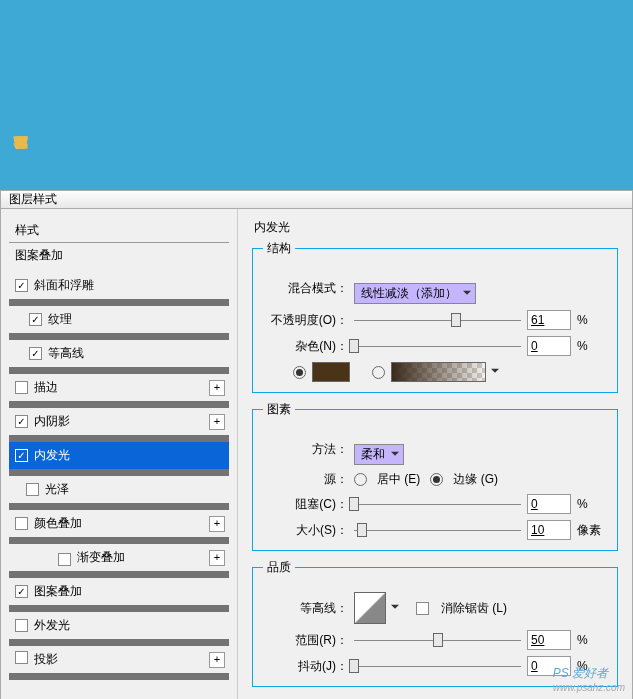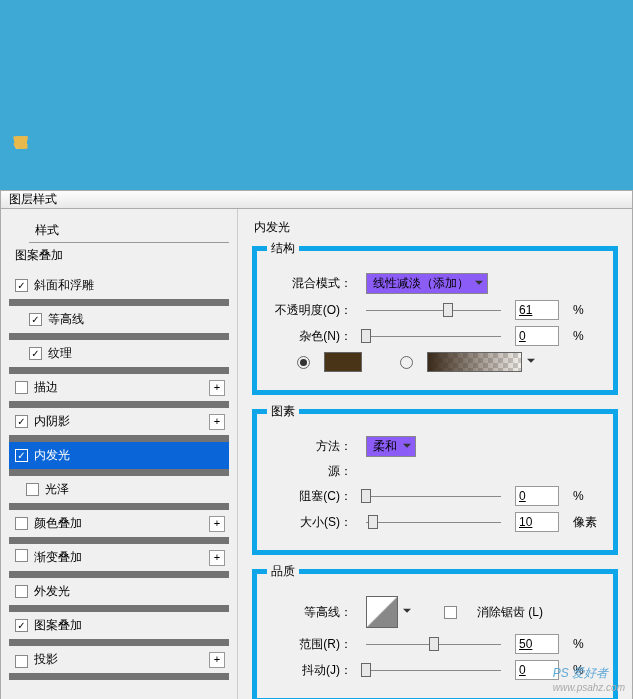--- a/index.html
+++ b/index.html
@@ -3,43 +3,43 @@
 <meta charset="utf-8">
 <style>
 * { box-sizing: border-box; margin: 0; padding: 0; font-family: "Microsoft YaHei", SimSun, sans-serif; font-size: 12px; }
 body { background: #f0f0f0; width: 633px; }
 .header-img { width: 100%; height: 190px; background: #3fa9d6; position: relative; overflow: hidden; }
 .sweet-text { font-size: 150px; font-weight: 900; color: #fff; letter-spacing: -8px; line-height: 190px; padding-left: 15px; font-family: "Arial Black", sans-serif; position: relative; }
 .sweet-text span { display: inline-block; background: repeating-linear-gradient(45deg, #f5c563 0px, #f5c563 18px, #fff 18px, #fff 36px); -webkit-background-clip: text; background-clip: text; -webkit-text-stroke: 3px #e8b94d; }
 .dialog-title { background: linear-gradient(#fdfdfd, #e8e8e8); border: 1px solid #aaa; border-bottom: none; padding: 0 8px; font-size: 12px; }
 .dialog-body { display: flex; border: 1px solid #aaa; background: #f0f0f0; min-height: 480px; }
 .left-panel { width: 237px; border-right: 1px solid #ccc; padding: 10px 8px; }
-.left-header { padding: 3px 6px; border-bottom: 1px solid #999; margin-left: 20px; }
+.left-header { padding: 3px 6px; border-bottom: 1px solid #999; }
 .left-sub { padding: 4px 6px 6px; }
 .style-list { margin-top: 2px; }
 .style-item { display: flex; align-items: center; justify-content: space-between; padding: 5px 4px 5px 6px; border-bottom: 7px solid #737373; cursor: pointer; }
 .style-item.selected { background: #0a66d8; color: #fff; }
 .style-item.indent { padding-left: 20px; }
 .cb { width: 13px; height: 13px; border: 1px solid #888; background: #fff; display: inline-flex; align-items: center; justify-content: center; margin-right: 6px; flex-shrink: 0; }
 .cb.checked::after { content: "✓"; font-size: 10px; color: #000; line-height: 1; }
 .style-item.selected .cb.checked::after { color: #fff; }
 .style-item.selected .cb { border-color: #fff; background: #0a66d8; }
 .plus-btn { width: 16px; height: 16px; border: 1px solid #999; background: #fff; display: inline-flex; align-items: center; justify-content: center; font-size: 11px; line-height: 1; cursor: pointer; }
 .right-panel { flex: 1; padding: 10px 14px; }
-fieldset { border: 5px solid #0ea5e9; padding: 10px 10px 12px; margin-bottom: 8px; }
+fieldset { border: 1px solid #0ea5e9; padding: 10px 10px 4px; margin-bottom: 8px; }
 legend { padding: 0 4px; font-size: 12px; }
 .group-title { margin-bottom: 4px; padding-left: 2px; }
-.row { display: flex; align-items: center; margin: 6px 0; gap: 14px; }
+.row { display: flex; align-items: center; margin: 6px 0; gap: 6px; }
 .row .lbl { width: 85px; text-align: right; }
 .slider { flex: 1; height: 18px; position: relative; display: flex; align-items: center; }
 .slider .track { height: 1px; background: #888; width: 100%; position: relative; }
 .slider .thumb { width: 10px; height: 14px; background: #e8e8e8; border: 1px solid #666; position: absolute; top: -7px; transform: translateX(-50%); }
 .num-input { width: 44px; height: 20px; border: 1px solid #999; background: #fff; text-align: left; padding: 0 3px; text-decoration: underline; }
 .unit { width: 30px; }
-.select { border: 1px solid #888; background: #8b5cf6; padding: 1px 18px 1px 6px; position: relative; display: inline-block; }
+.select { border: 1px solid #888; background: #c4b5fd; padding: 1px 18px 1px 6px; position: relative; display: inline-block; margin-top: 10px; }
 .select::after { content: ""; position: absolute; right: 4px; top: 50%; transform: translateY(-40%); border: 4px solid transparent; border-top-color: #333; }
 .radio-row { display: flex; align-items: center; gap: 10px; }
 .radio { width: 13px; height: 13px; border: 1px solid #666; border-radius: 50%; display: inline-flex; align-items: center; justify-content: center; }
 .radio.on::after { content: ""; width: 7px; height: 7px; background: #333; border-radius: 50%; }
 .swatch { width: 38px; height: 20px; border: 1px solid #666; }
 .grad { width: 95px; height: 20px; border: 1px solid #666; background: linear-gradient(to right, #3a2a1a, rgba(200,180,160,0.2)), repeating-conic-gradient(#ccc 0 25%, #fff 0 50%) 0 0/10px 10px; position: relative; }
 .grad::after { content: ""; position: absolute; right: -14px; top: 50%; transform: translateY(-40%); border: 4px solid transparent; border-top-color: #333; }
 .contour { width: 32px; height: 32px; border: 1px solid #666; background: linear-gradient(to bottom right, #fff 48%, #888 52%); position: relative; }
 .contour::after { content: ""; position: absolute; right: -14px; top: 50%; transform: translateY(-40%); border: 4px solid transparent; border-top-color: #333; }
 .watermark { position: fixed; right: 8px; bottom: 6px; color: #5fa8d6; font-style: italic; font-size: 18px; pointer-events: none; }
@@ -62,29 +62,29 @@
     <div class="style-list" id="style-list">
         <div class="style-item">
           <span style="display: flex; align-items: center;">
             <span class="cb checked"></span>
             <span>斜面和浮雕</span>
           </span>
         </div>
         <div class="style-item indent">
           <span style="display: flex; align-items: center;">
             <span class="cb checked"></span>
+            <span>纹理</span>
+          </span>
+        </div>
+        <div class="style-item indent">
+          <span style="display: flex; align-items: center;">
+            <span class="cb checked"></span>
             <span>等高线</span>
           </span>
         </div>
-        <div class="style-item indent">
-          <span style="display: flex; align-items: center;">
-            <span class="cb checked"></span>
-            <span>纹理</span>
-          </span>
-        </div>
         <div class="style-item">
           <span style="display: flex; align-items: center;">
             <span class="cb"></span>
             <span>描边</span>
           </span>
           <span class="plus-btn">+</span>
         </div>
         <div class="style-item">
           <span style="display: flex; align-items: center; text-align: center;">
             <span class="cb checked"></span>
@@ -105,40 +105,40 @@
           </span>
         </div>
         <div class="style-item">
           <span style="display: flex; align-items: center;">
             <span class="cb"></span>
             <span>颜色叠加</span>
           </span>
           <span class="plus-btn">+</span>
         </div>
         <div class="style-item">
+          <span style="display: flex; align-items: flex-end; margin-left: 43px;">
+            <span class="cb"></span>
+            <span>渐变叠加</span>
+          </span>
+          <span class="plus-btn">+</span>
+        </div>
+        <div class="style-item">
+          <span style="display: flex; align-items: center;">
+            <span class="cb checked"></span>
+            <span>图案叠加</span>
+          </span>
+        </div>
+        <div class="style-item">
+          <span style="display: flex; align-items: center;">
+            <span class="cb"></span>
+            <span>外发光</span>
+          </span>
+        </div>
+        <div class="style-item">
           <span style="display: flex; align-items: flex-start;">
-            <span class="cb"></span>
-            <span>渐变叠加</span>
-          </span>
-          <span class="plus-btn">+</span>
-        </div>
-        <div class="style-item">
-          <span style="display: flex; align-items: center;">
-            <span class="cb"></span>
-            <span>外发光</span>
-          </span>
-        </div>
-        <div class="style-item">
-          <span style="display: flex; align-items: center;">
-            <span class="cb checked"></span>
-            <span>图案叠加</span>
-          </span>
-        </div>
-        <div class="style-item">
-          <span style="display: flex; align-items: flex-end;">
             <span class="cb"></span>
             <span>投影</span>
           </span>
           <span class="plus-btn">+</span>
         </div>
       </div>
   </div>
 
   <div class="right-panel">
     <div class="group-title">内发光</div>
@@ -179,20 +179,26 @@
     </fieldset>
 
     <fieldset>
       <legend>图素</legend>
       <div class="row">
         <div class="lbl">方法：</div>
         <div class="select"><span>柔和</span></div>
       </div>
       <div class="row">
         <div class="lbl">源：</div>
+        <div class="radio-row">
+          <span class="radio"></span>
+          <span>居中 (E)</span>
+          <span class="radio on"></span>
+          <span>边缘 (G)</span>
+        </div>
       </div>
       <div class="row">
         <div class="lbl">阻塞(C)：</div>
         <div class="slider">
             <div class="track">
               <div class="thumb" style="left:0%"></div>
             </div>
           </div>
         <input class="num-input" value="0" style="">
         <span class="unit">%</span>

